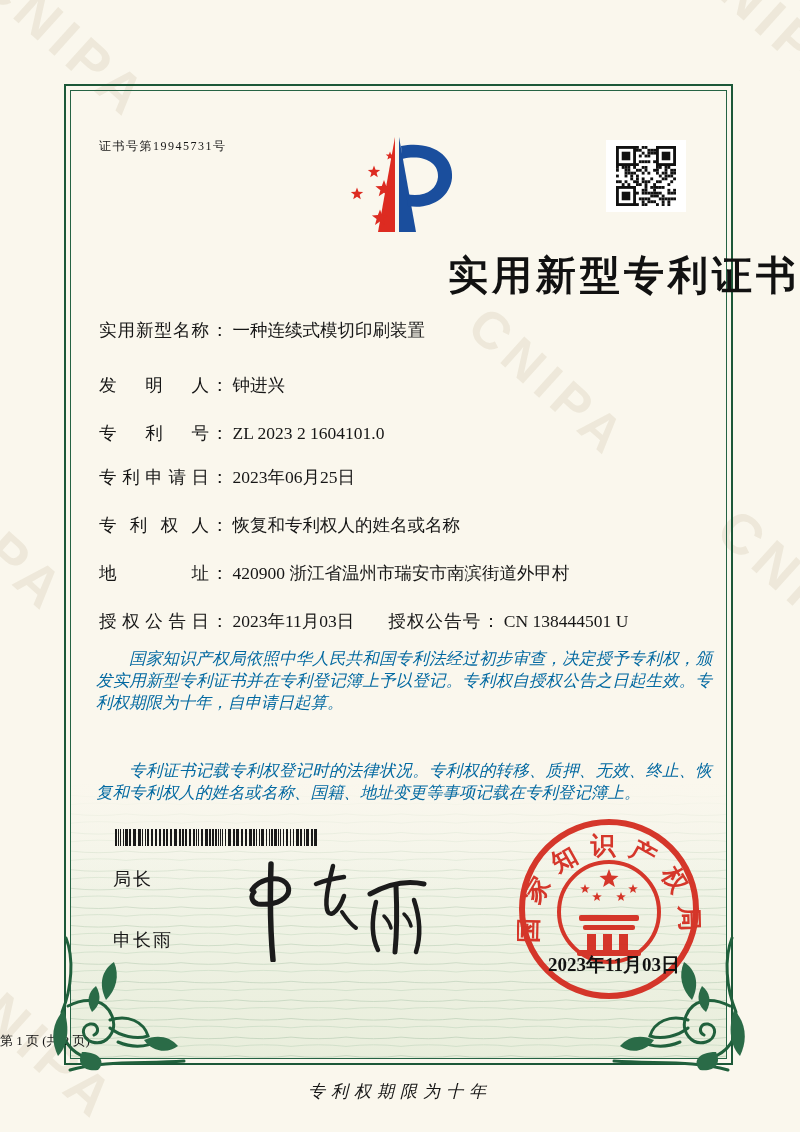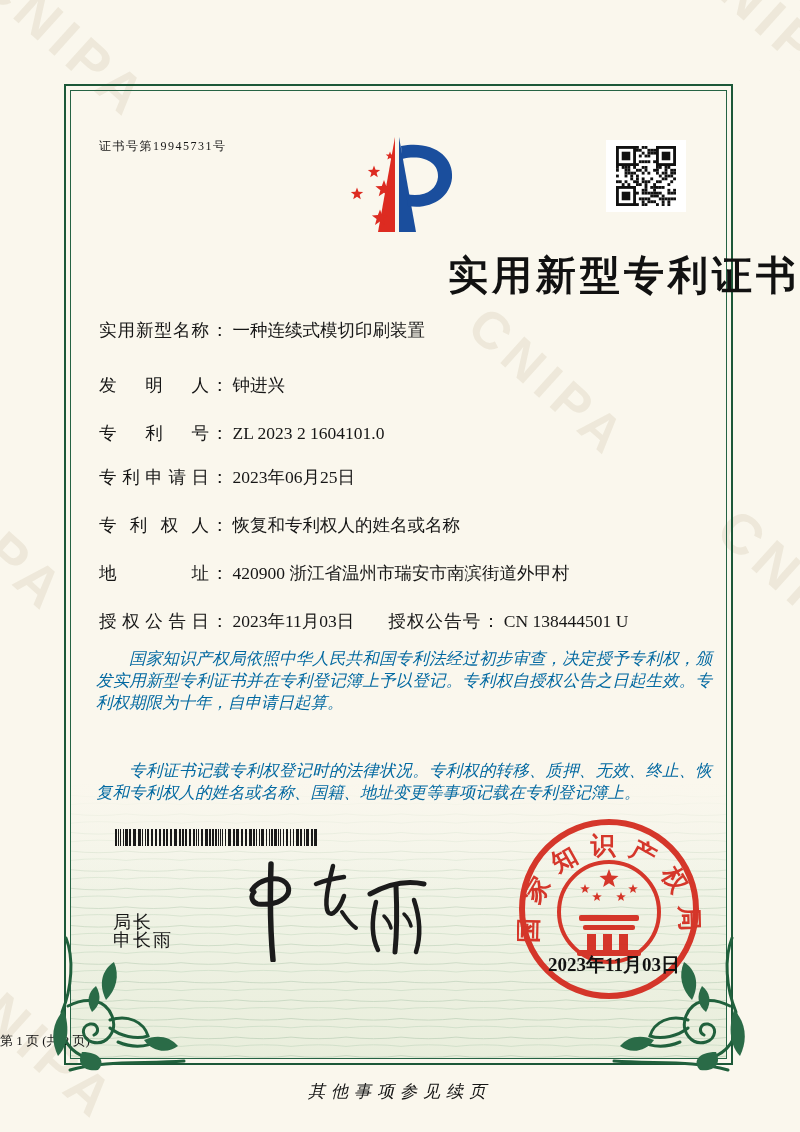--- a/index.html
+++ b/index.html
@@ -50,21 +50,21 @@
   .grant-group{margin-left:34px;}
   .grant-group .jlabel{width:92px;}
 
   
   .para{position:absolute;left:96px;width:616px;font-size:16.5px;line-height:22px;
         font-style:italic;text-indent:2em;z-index:5;color:#0369a1;text-align:justify;}
   .p1{top:648px;} .p2{top:760px;}
 
   
   .barcode{position:absolute;left:115px;top:829px;width:202px;height:17px;z-index:5;}
-  .sig-title{position:absolute;left:113px;top:910px;font-size:18px;z-index:5;
+  .sig-title{position:absolute;left:113px;top:867px;font-size:18px;z-index:5;
              font-family:"Liberation Sans",sans-serif;letter-spacing:2px;}
   .sig-name{position:absolute;left:113px;top:928px;font-size:18px;z-index:5;
             font-family:Liberation Serif, serif;letter-spacing:2px;}
   .signature{position:absolute;left:238px;top:854px;width:195px;height:108px;z-index:5;}
 
   
   .seal{position:absolute;left:517px;top:817px;width:184px;height:184px;z-index:5;}
   .seal-date{position:absolute;left:536px;top:952px;width:156px;text-align:center;z-index:6;
              font-size:19px;font-weight:bold;color:#121212;}
 
@@ -508,15 +508,15 @@
         <rect x="70" y="117" width="9" height="16"></rect>
         <rect x="86" y="117" width="9" height="16"></rect>
         <rect x="102" y="117" width="9" height="16"></rect>
         <rect x="60" y="133" width="64" height="6" rx="2"></rect>
       </g>
     </g>
   </svg>
   <div class="seal-date">2023年11月03日</div>
 
   <div class="page-num">第 1 页 (共 2 页)</div>
-  <div class="note">其他事项参见续页</div>
+  <div class="note">专利权期限为十年</div>
 
 </div>
 
 </body></html>

